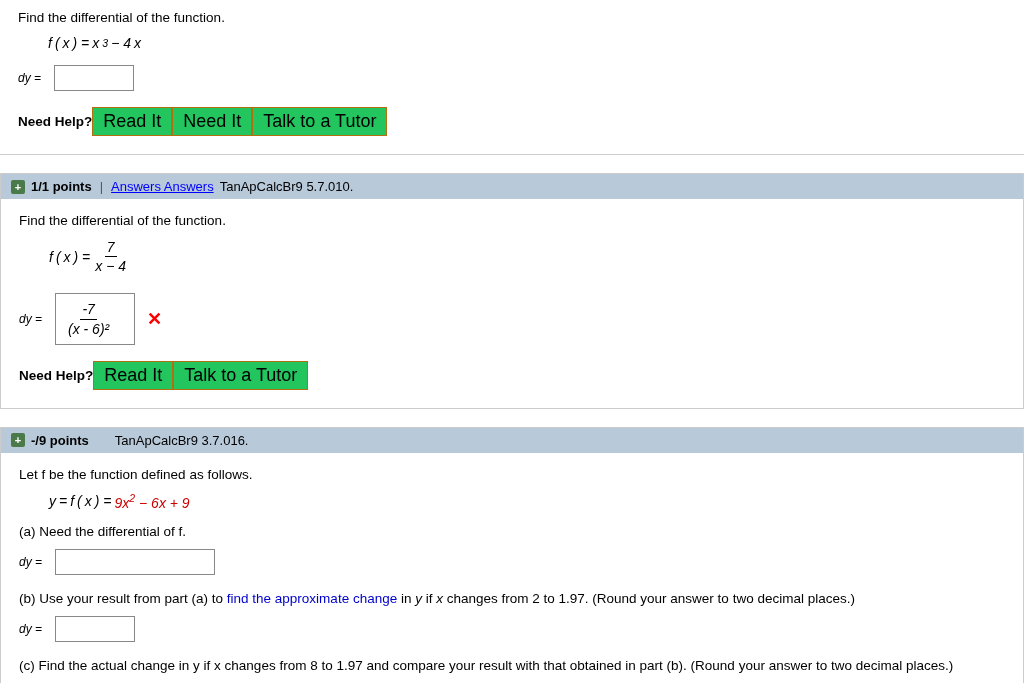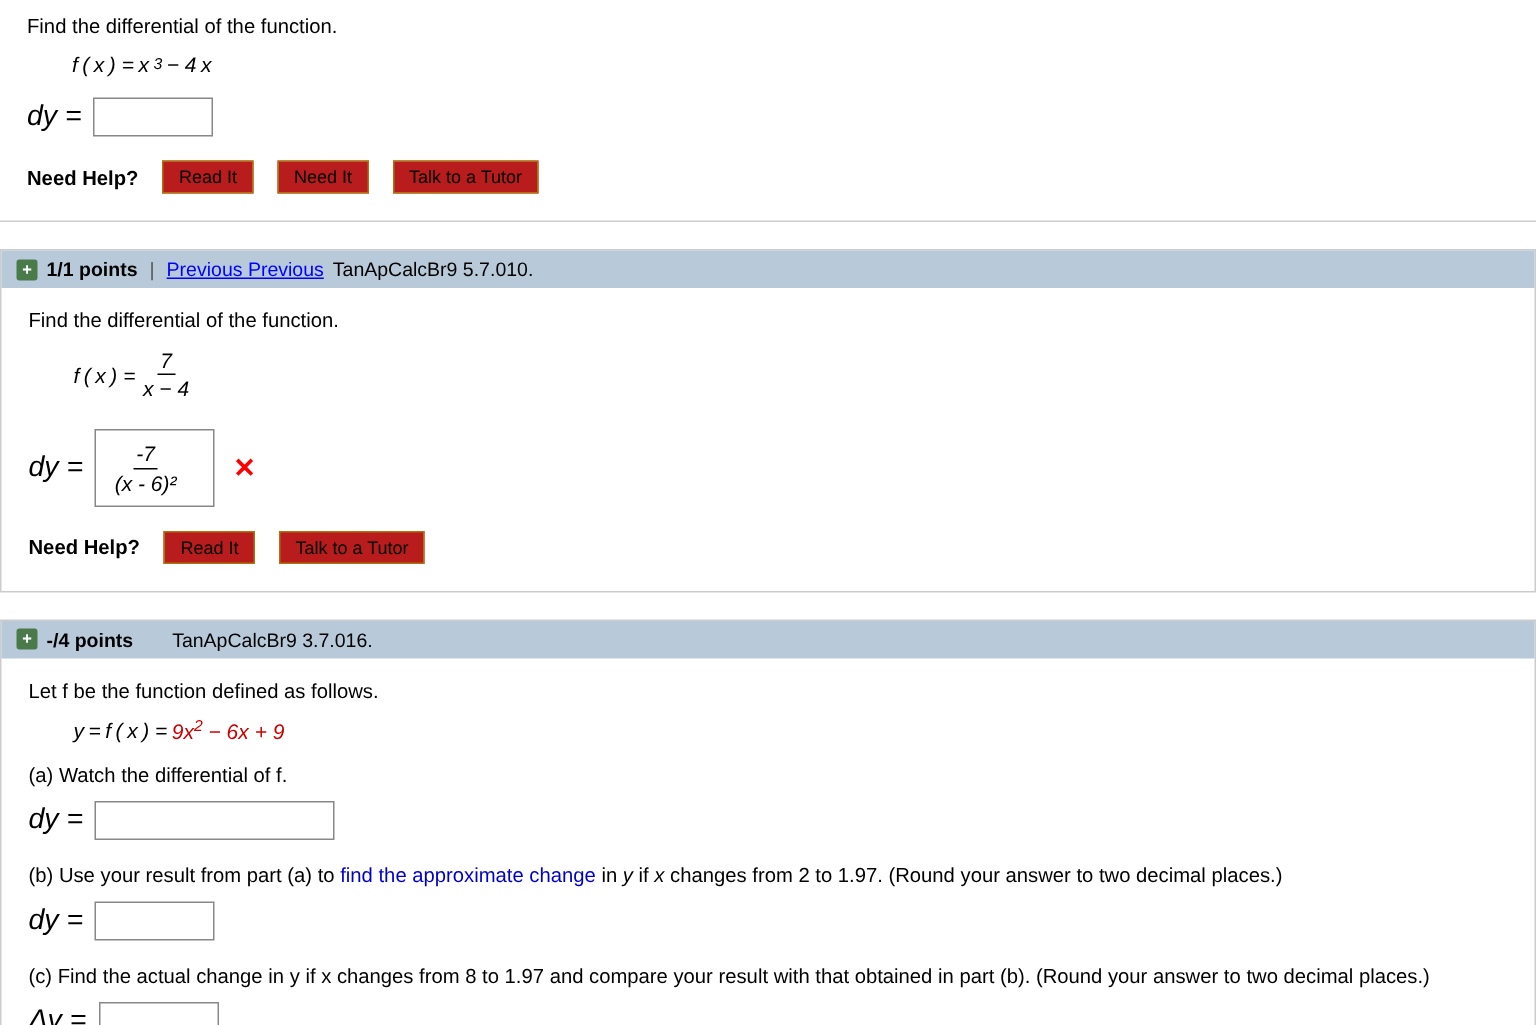--- a/index.html
+++ b/index.html
@@ -63,47 +63,47 @@
       font-size: 14px;
     }
     .answer-row {
       display: flex;
       align-items: center;
       gap: 8px;
       margin: 10px 0 16px 0;
     }
     .answer-row label {
       font-style: italic;
-      font-size: 19px;
+      font-size: 12px;
       min-width: 28px;
     }
     .answer-input {
       border: 1px solid #888;
       height: 26px;
       font-size: 13px;
       padding: 2px 4px;
     }
     .answer-input-sm { width: 80px; }
     .answer-input-lg { width: 160px; }
     .need-help-row {
       display: flex;
       align-items: center;
-      gap: 16px;
+      gap: 0;
       margin-top: 10px;
     }
     .need-help-label {
       font-weight: bold;
       font-size: 13.5px;
       color: #000;
     }
     .help-btn {
-      background: #b91c1c;
+      background: #22c55e;
       border: 1px solid #b07010;
       color: #000;
-      font-size: 12px;
+      font-size: 18px;
       padding: 3px 10px;
       cursor: pointer;
       font-weight: normal;
     }
     
     .math-frac {
       display: inline-flex;
       flex-direction: column;
       align-items: center;
       vertical-align: middle;
@@ -177,21 +177,21 @@
     <button class="help-btn">Need It</button>
     <button class="help-btn">Talk to a Tutor</button>
   </div>
 </div>
 
 <div class="section">
   <div class="section-header">
     <span class="plus-icon">+</span>
     <span class="points">1/1 points</span>
     <span class="separator">|</span>
-    <span class="prev-answers">Previous Previous</span>
+    <span class="prev-answers">Answers Answers</span>
     <span class="problem-id">TanApCalcBr9 5.7.010.</span>
   </div>
   <div class="section-body">
     <p class="problem-statement">Find the differential of the function.</p>
     <div class="math-display">
       <span class="math-inline">
         <i>f</i> (<i>x</i>) =
         <span class="math-frac">
           <span class="numer">7</span>
           <span class="denom"><i>x</i> − 4</span>
@@ -212,32 +212,32 @@
       <span class="need-help-label">Need Help?</span>
       <button class="help-btn">Read It</button>
       <button class="help-btn">Talk to a Tutor</button>
     </div>
   </div>
 </div>
 
 <div class="section">
   <div class="section-header">
     <span class="plus-icon">+</span>
-    <span class="points">-/4 points</span>
+    <span class="points">-/9 points</span>
     <span class="problem-id" style="margin-left:20px;">TanApCalcBr9 3.7.016.</span>
   </div>
   <div class="section-body">
     <p class="problem-statement">Let f be the function defined as follows.</p>
     <div class="math-display">
       <span class="math-inline">
         <i>y</i> = <i>f</i>(<i>x</i>) = <span class="red-math">9<i>x</i><sup>2</sup> − 6<i>x</i> + 9</span>
       </span>
     </div>
 
-    <p class="sub-part">(a) Watch the differential of f.</p>
+    <p class="sub-part">(a) Need the differential of f.</p>
     <div class="answer-row">
       <label>dy =</label>
       <input class="answer-input answer-input-lg" type="text" style="">
     </div>
 
     <p class="sub-part">
       (b) Use your result from part (a) to <span class="blue-link">find the approximate change</span> in <i>y</i> if <i>x</i> changes from 2 to 1.97. (Round your answer to two decimal places.)
     </p>
     <div class="answer-row">
       <label>dy =</label>

